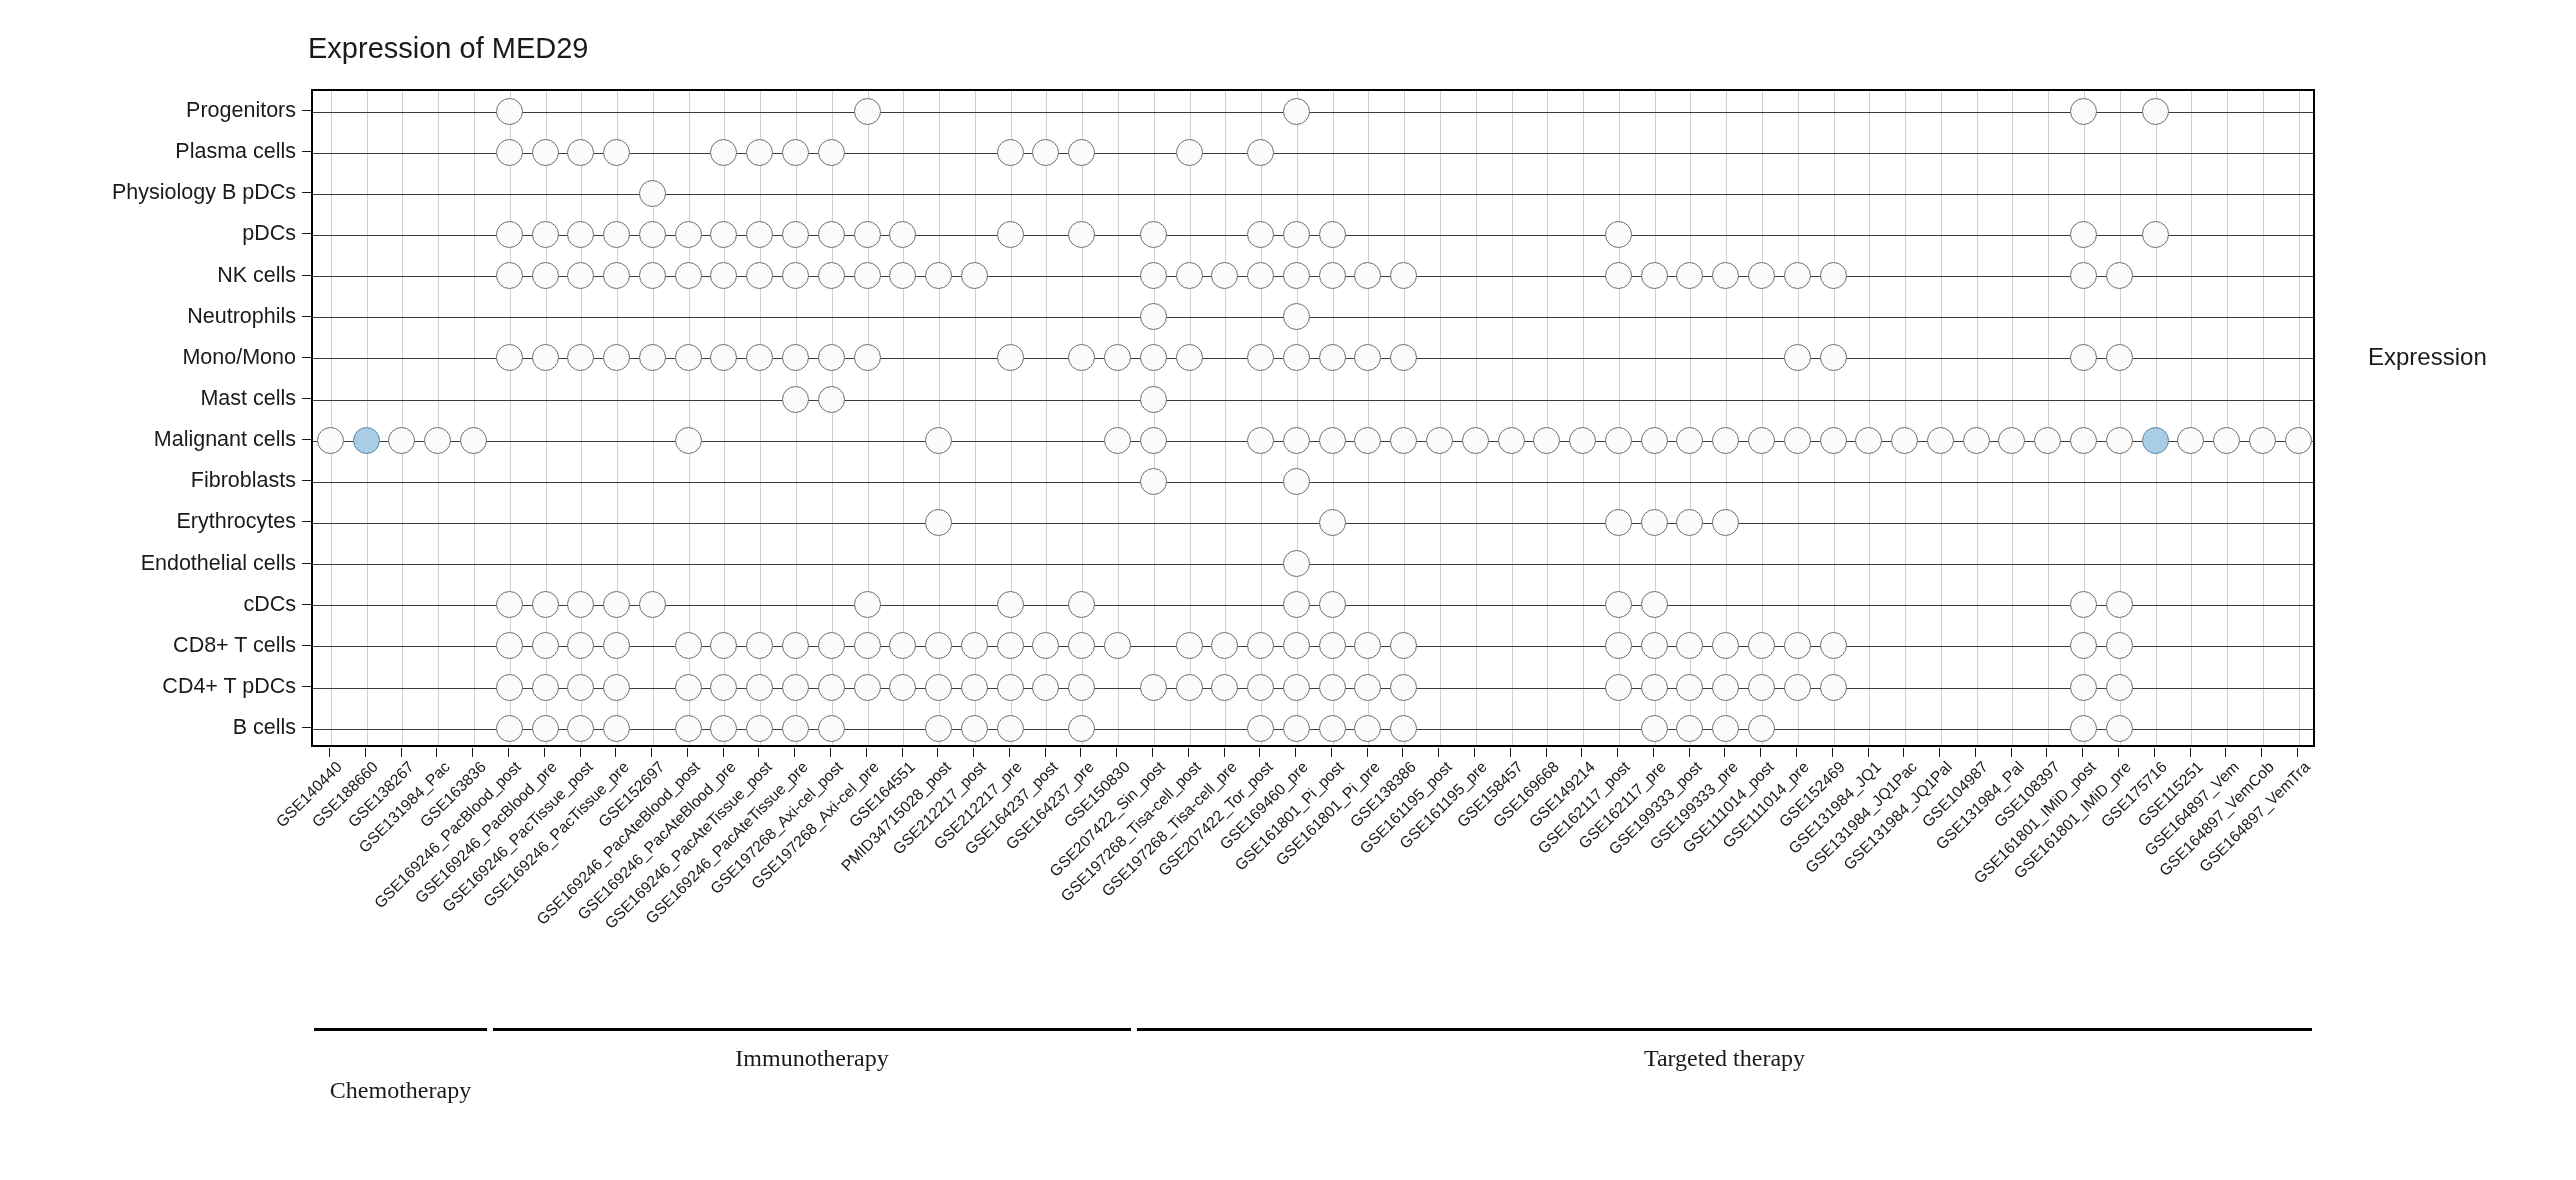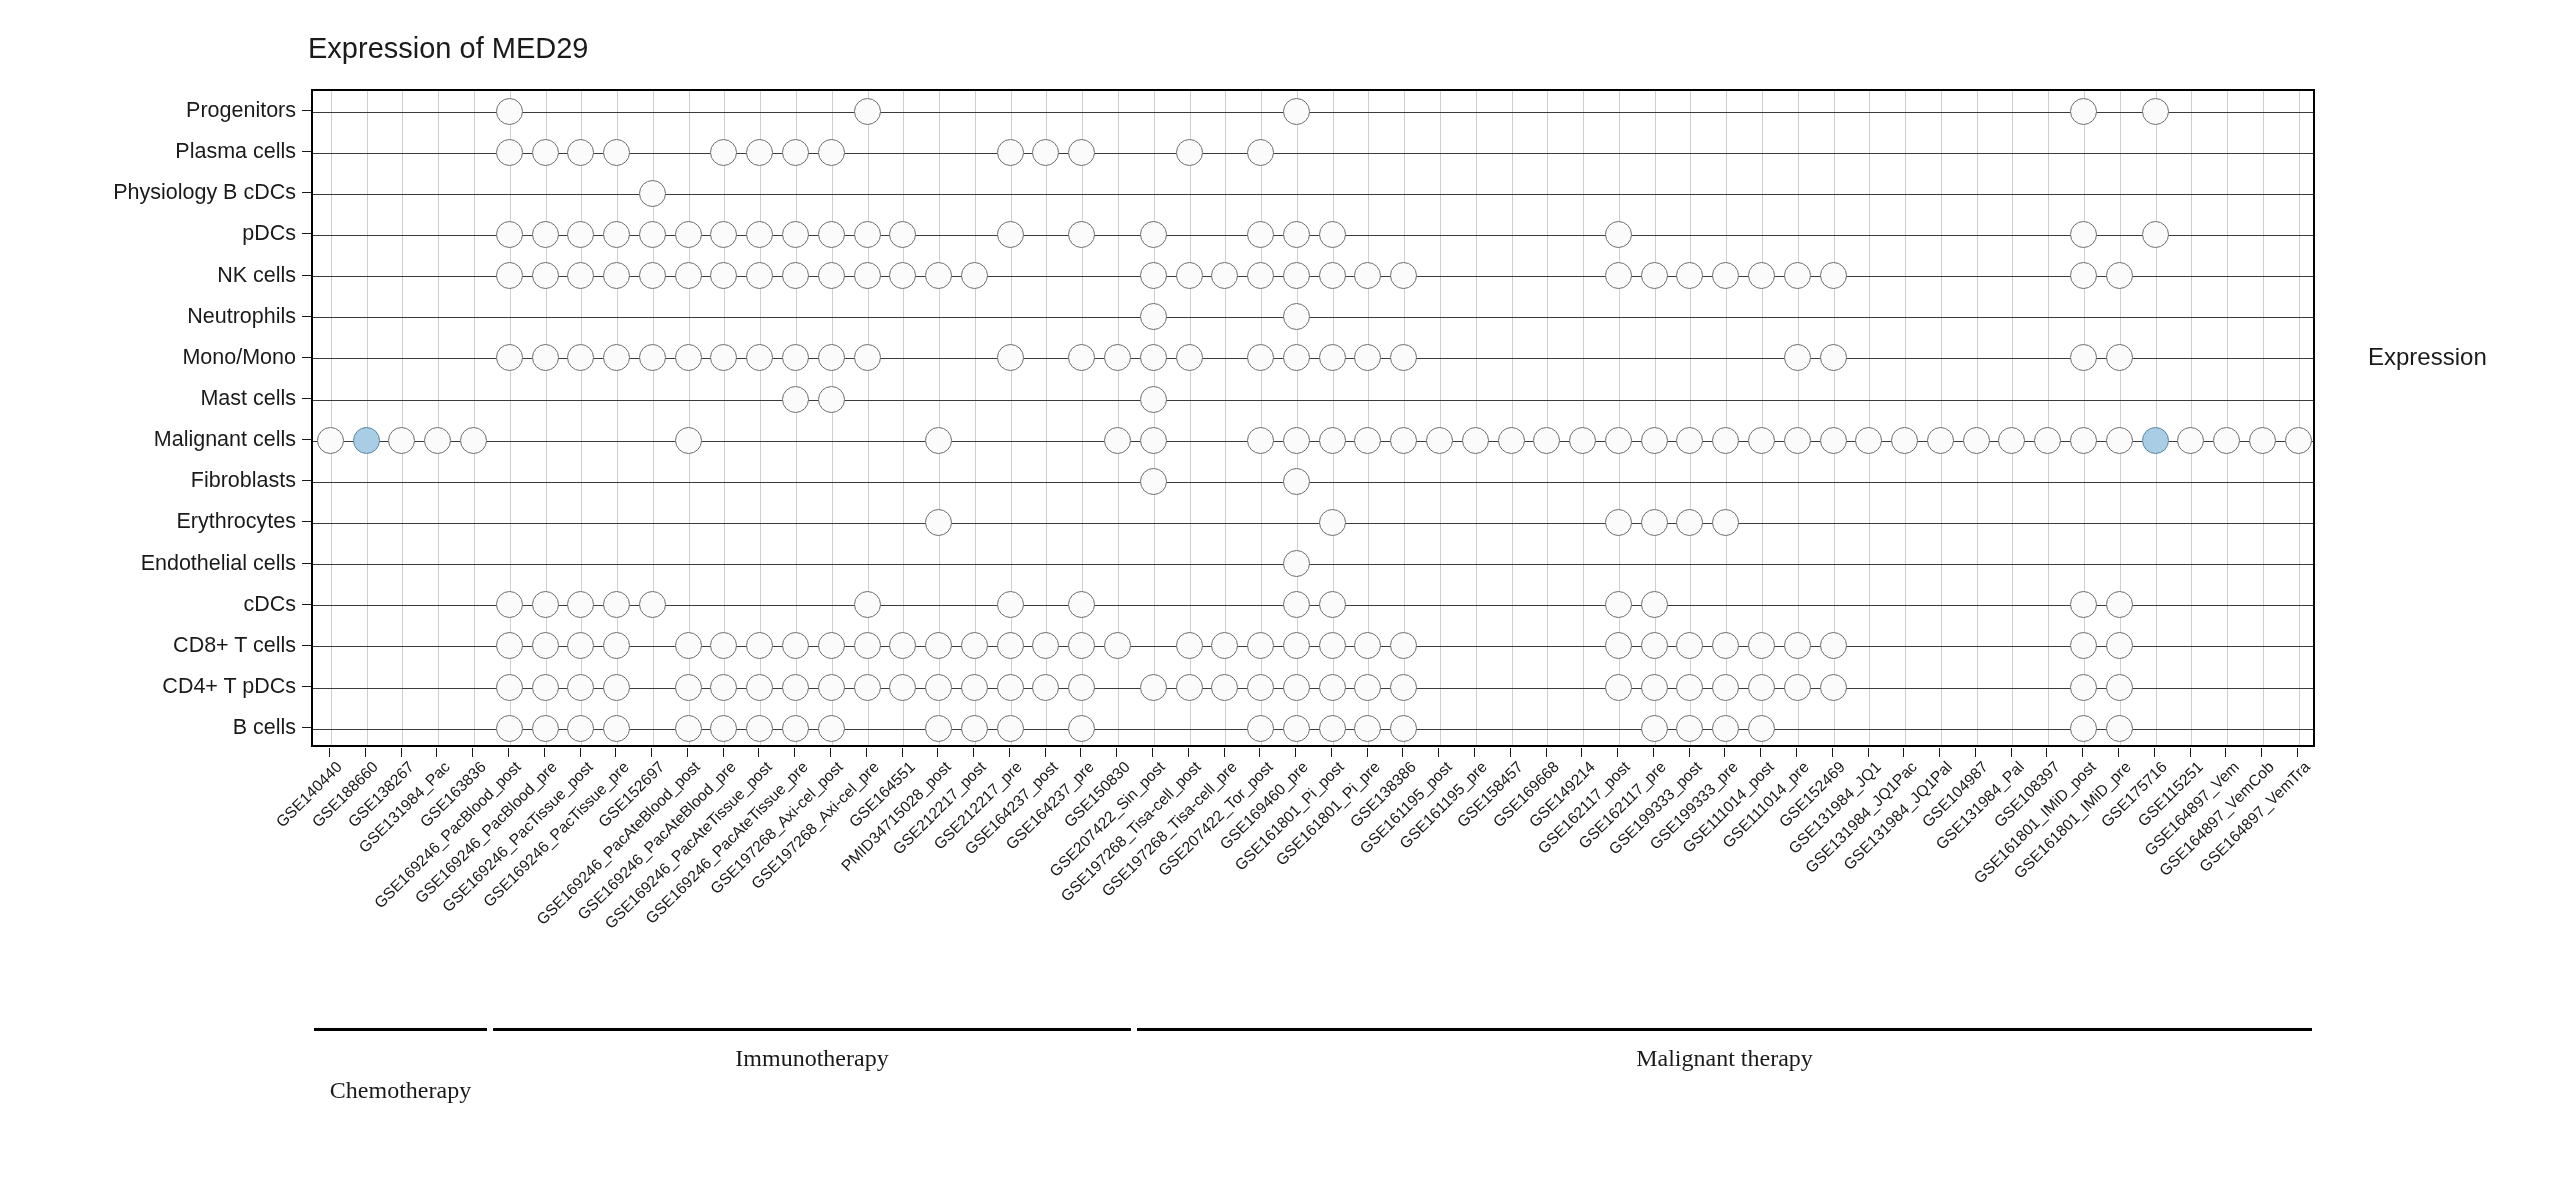--- a/index.html
+++ b/index.html
@@ -406,21 +406,21 @@
         <div class="dot none" title="GSE161801_IMiD_post / B cells / none" style="left: 1771px; top: 638px;"></div>
         <div class="dot none" title="GSE161801_IMiD_pre / B cells / none" style="left: 1807px; top: 638px;"></div>
       </div>
   </div>
 
   <div id="yaxis">
       <div class="y-label" style="top: 110px; right: 2280px;">Progenitors</div>
       <div class="ytick" style="left: 302px; top: 110px;"></div>
       <div class="y-label" style="top: 151px; right: 2280px;">Plasma cells</div>
       <div class="ytick" style="left: 302px; top: 151px;"></div>
-      <div class="y-label" style="top: 192px; right: 2280px;">Physiology B cDCs</div>
+      <div class="y-label" style="top: 192px; right: 2280px;">Physiology B pDCs</div>
       <div class="ytick" style="left: 302px; top: 192px;"></div>
       <div class="y-label" style="top: 233px; right: 2280px;">pDCs</div>
       <div class="ytick" style="left: 302px; top: 233px;"></div>
       <div class="y-label" style="top: 275px; right: 2280px;">NK cells</div>
       <div class="ytick" style="left: 302px; top: 275px;"></div>
       <div class="y-label" style="top: 316px; right: 2280px;">Neutrophils</div>
       <div class="ytick" style="left: 302px; top: 316px;"></div>
       <div class="y-label" style="top: 357px; right: 2280px;">Mono/Mono</div>
       <div class="ytick" style="left: 302px; top: 357px;"></div>
       <div class="y-label" style="top: 398px; right: 2280px;">Mast cells</div>
@@ -555,21 +555,21 @@
       <div class="x-label" style="left: 0px; top: 0px; width: 644px; transform: translate(1621px, 758px) rotate(-45deg); transform-origin: right top;">GSE164897_VemCob</div>
       <div class="xtick" style="left: 2297px; top: 748px;"></div>
       <div class="x-label" style="left: 0px; top: 0px; width: 644px; transform: translate(1657px, 758px) rotate(-45deg); transform-origin: right top;">GSE164897_VemTra</div>
     </div>
   <div id="groups">
       <div class="grp-line" style="left: 314px; top: 1028px; width: 173px;"></div>
       <div class="grp-label" style="left: 314px; width: 173px; top: 1045px; margin-top: 32px;">Chemotherapy</div>
       <div class="grp-line" style="left: 493px; top: 1028px; width: 638px;"></div>
       <div class="grp-label" style="left: 493px; width: 638px; top: 1045px;">Immunotherapy</div>
       <div class="grp-line" style="left: 1137px; top: 1028px; width: 1175px;"></div>
-      <div class="grp-label" style="left: 1137px; width: 1175px; top: 1045px;">Malignant therapy</div>
+      <div class="grp-label" style="left: 1137px; width: 1175px; top: 1045px;">Targeted therapy</div>
     </div>
 
   <div id="legend">
     <div class="leg-title">Expression</div>
   </div>
 
 </div>
 
 
 </body></html>

